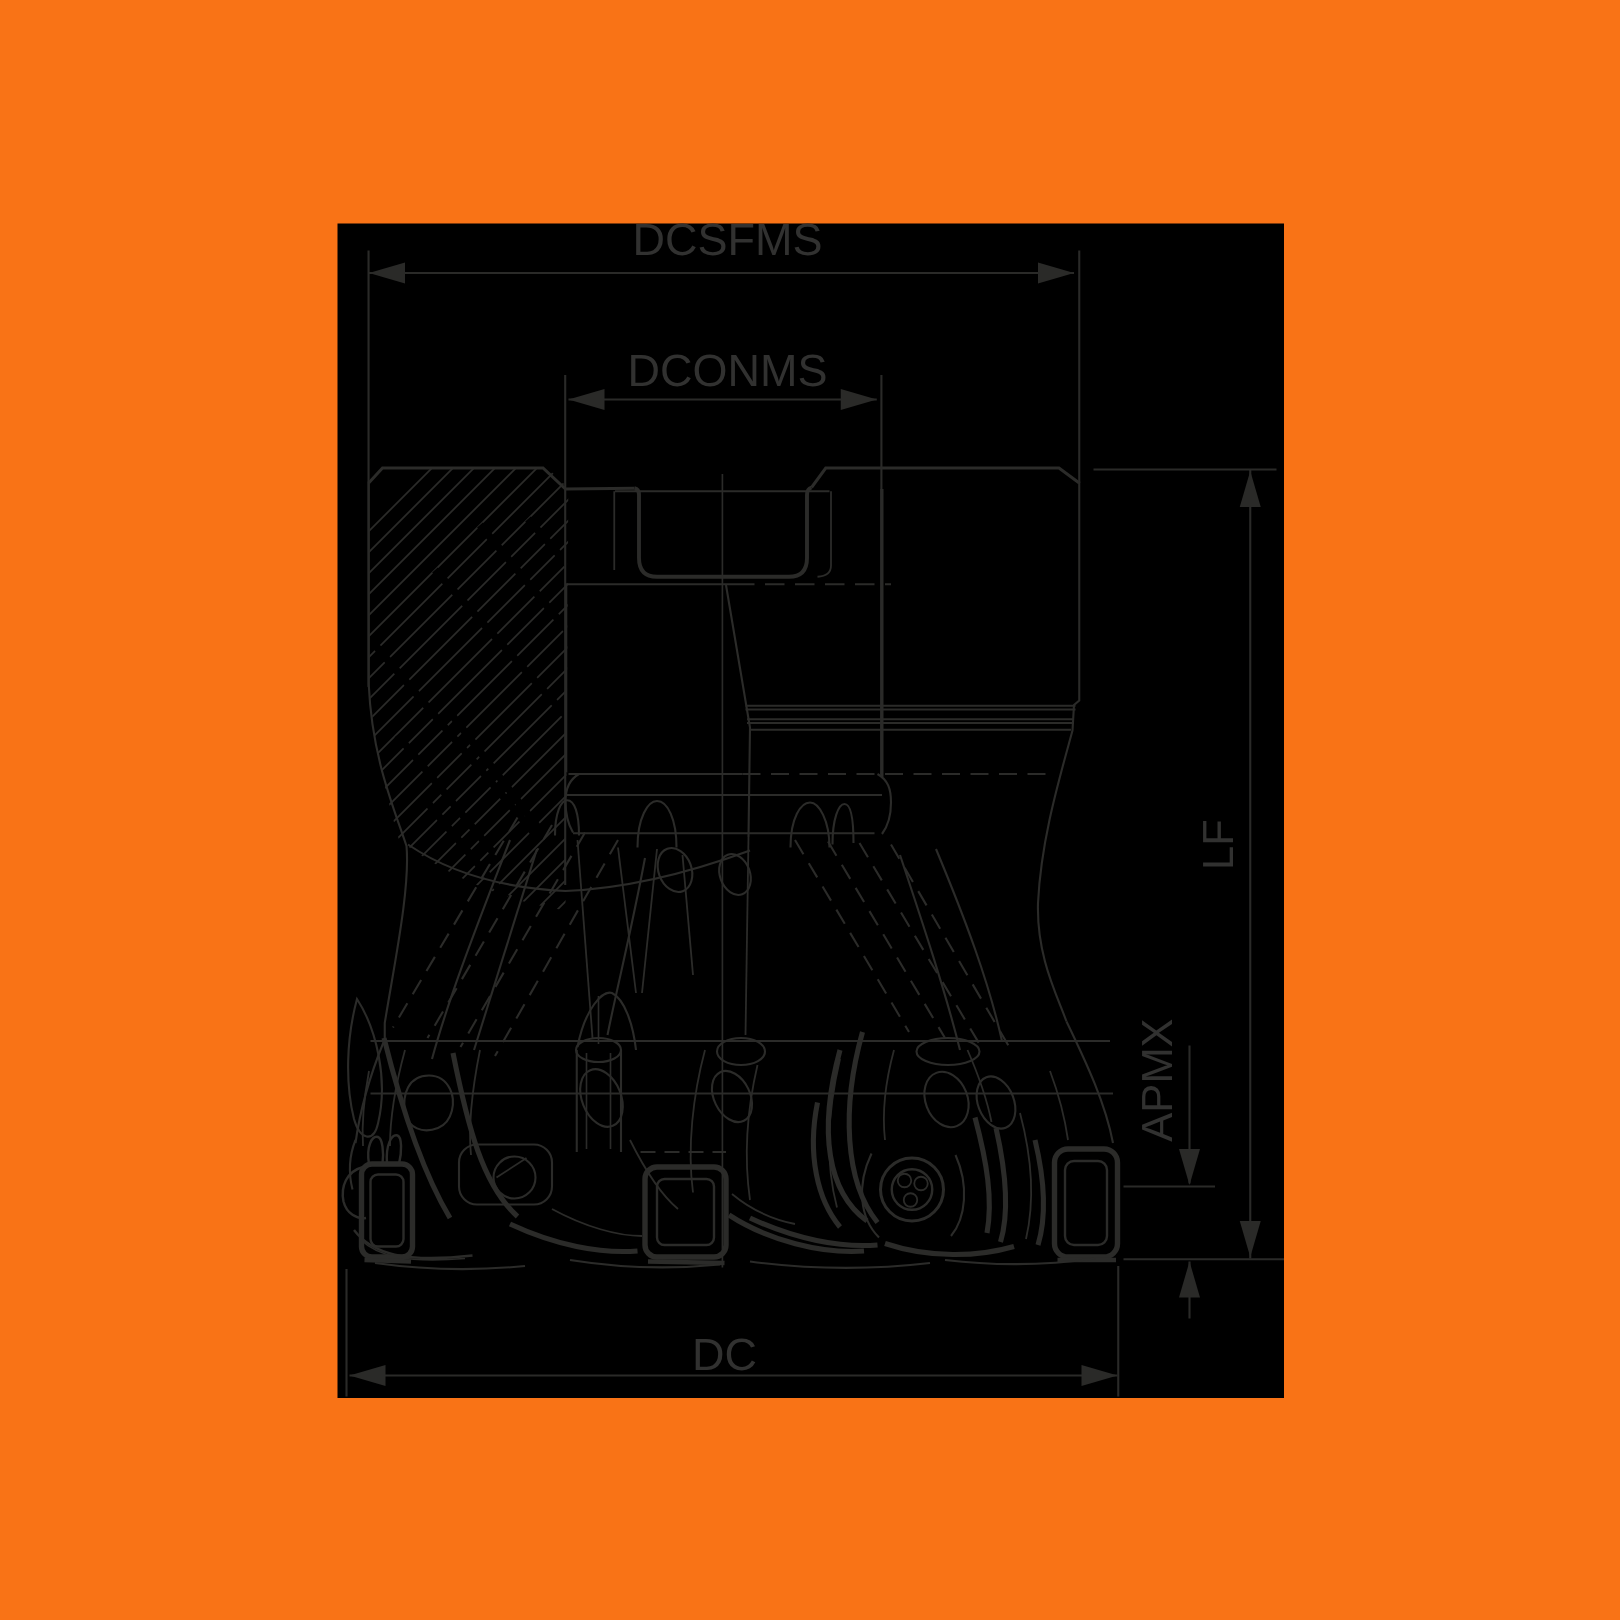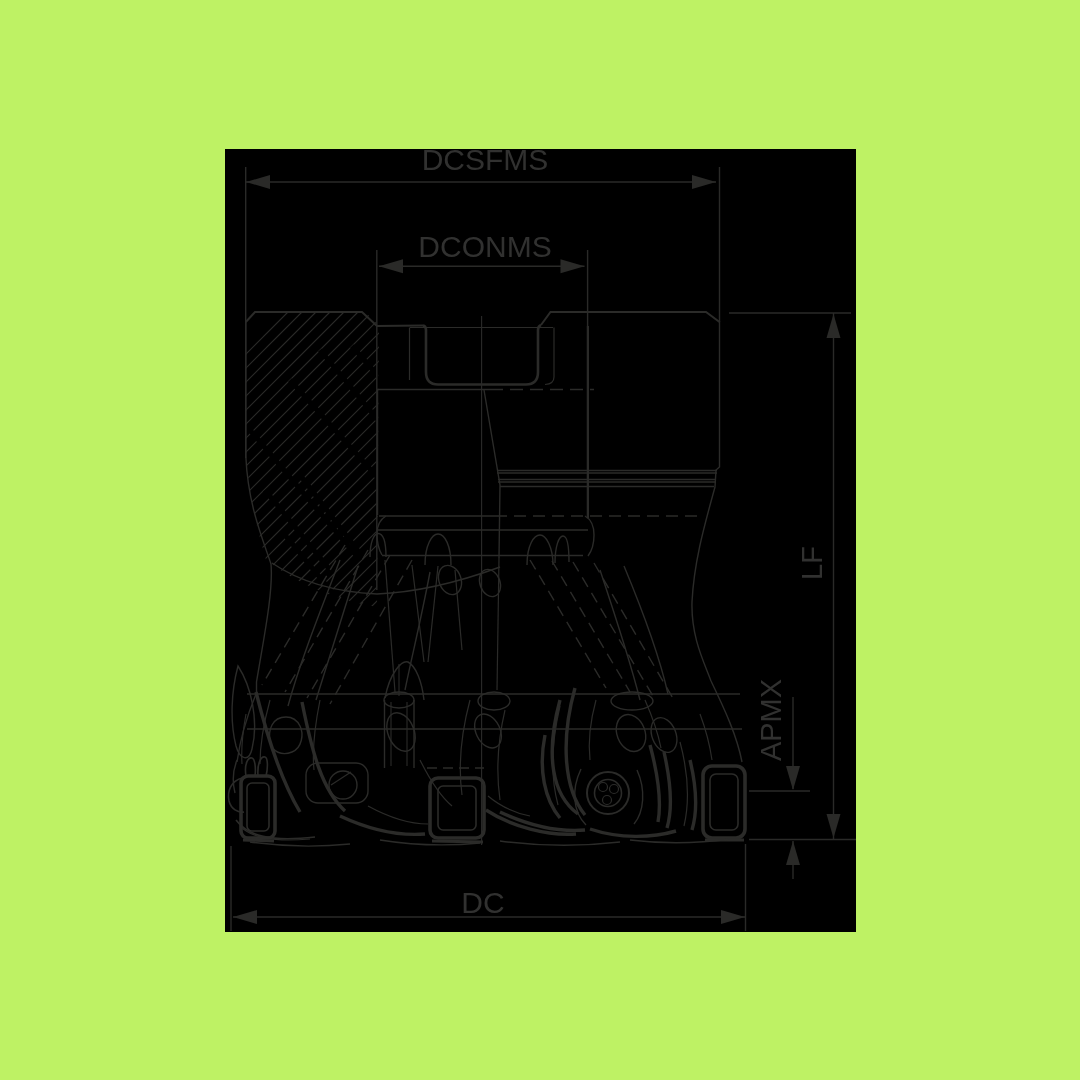--- a/index.html
+++ b/index.html
@@ -1,16 +1,16 @@
 <!DOCTYPE html>
 <html><head>
 <meta charset="utf-8">
 <style>
   html,body{margin:0;padding:0;background:#ffffff;width:1080px;height:1080px;overflow:hidden;}
-  .stage{position:relative;width:1080px;height:1080px;background:#bef264;font-family:"Liberation Sans", sans-serif;}
+  .stage{position:relative;width:1080px;height:1080px;background:#f97316;font-family:"Liberation Sans", sans-serif;}
 </style>
 </head>
 <body>
 <div class="stage">
 
 <svg width="1080" height="1080" viewBox="0 0 1080 1080" xmlns="http://www.w3.org/2000/svg" style="position:absolute;left:0;top:0;">
   <defs>
     <clipPath id="hatchclip">
       <path d="M246,322 L255,312 L365,312 L379,325.5 L377,607 C335,600 300,585 266,560 C258,532 249,498 246,455 Z"></path>
     </clipPath>

